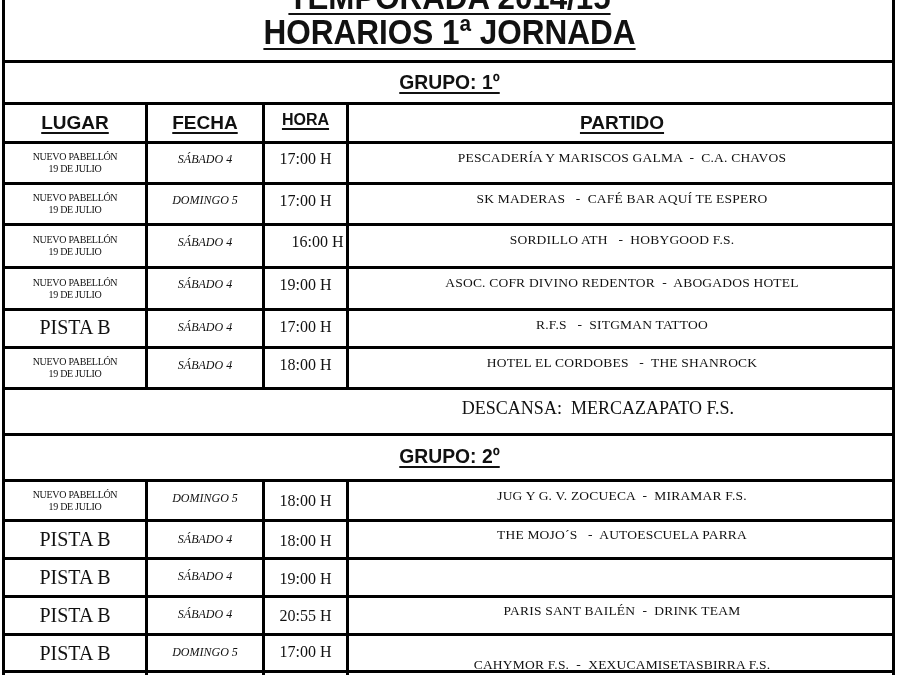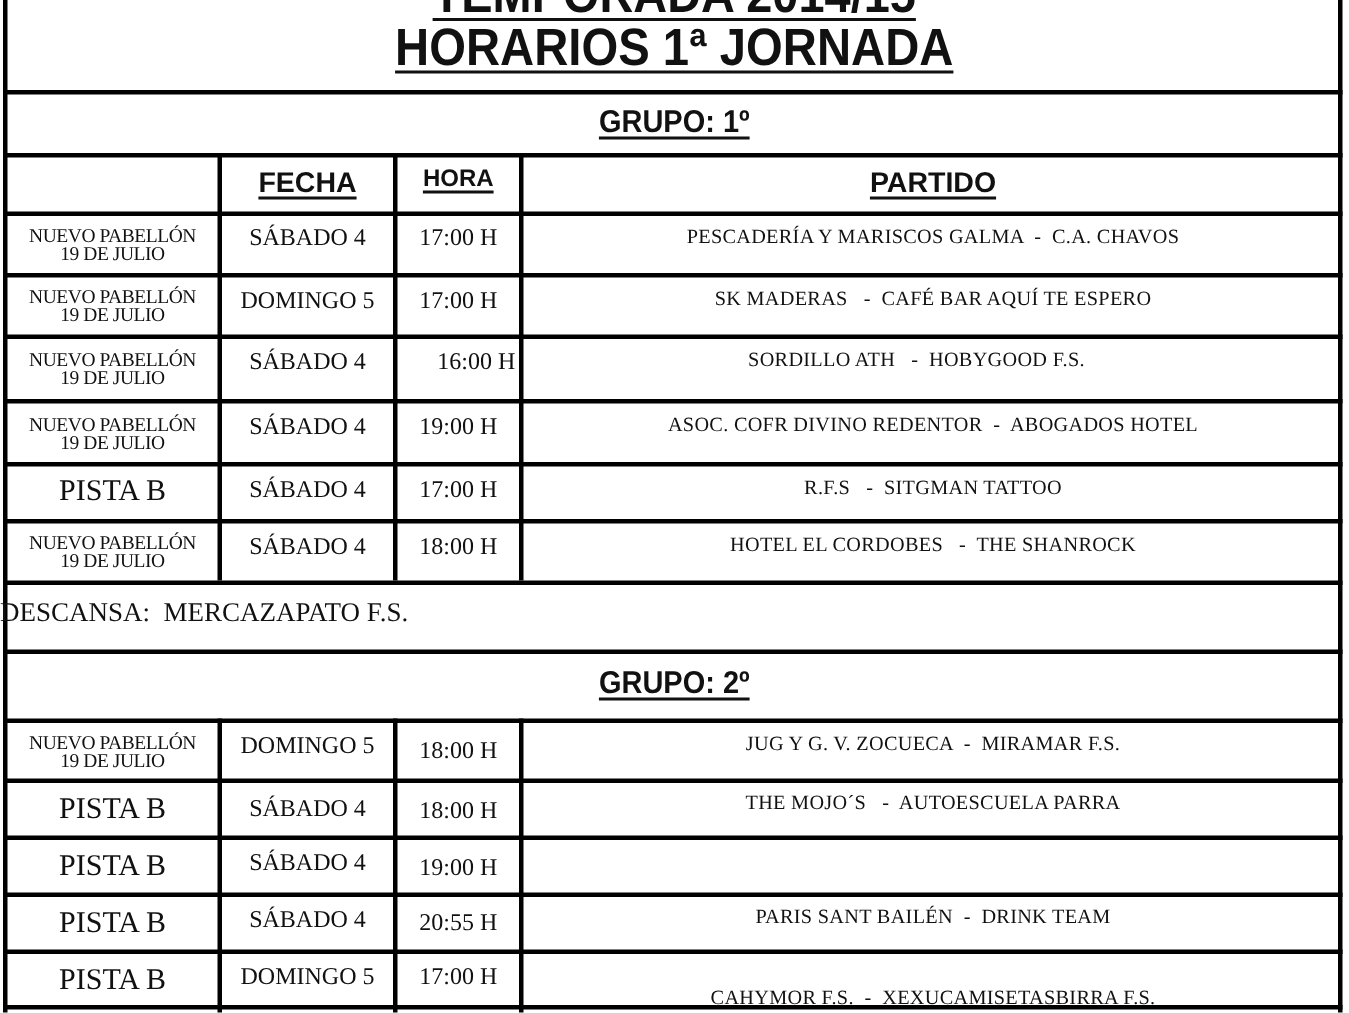--- a/index.html
+++ b/index.html
@@ -9,26 +9,26 @@
     .title-top { position:absolute; left:0; width:899px; top:-22px; text-align:center; font-family:"Liberation Sans", sans-serif; font-weight:bold; font-size:34px; letter-spacing:0px; transform:scaleX(0.92); }
     .title-top span, .title-main span { text-decoration:underline; text-decoration-thickness:2px; text-underline-offset:4px; }
     .title-main { position:absolute; left:0; width:899px; top:12px; text-align:center; font-family:"Liberation Sans", sans-serif; font-weight:bold; font-size:35px; transform:scaleX(0.9); }
     .hline { position:absolute; left:2px; width:893px; height:3px; background:#000; }
     .vline { position:absolute; width:3px; background:#000; }
     .group-title { position:absolute; left:0; width:899px; text-align:center; font-family:"Liberation Sans", sans-serif; font-weight:bold; font-size:21px; transform:scaleX(0.92); }
     .group-title span { text-decoration:underline; text-decoration-thickness:2px; text-underline-offset:3px; }
     .hdr { position:absolute; text-align:center; font-family:"Liberation Sans", sans-serif; font-weight:bold; }
     .hdr span { text-decoration:underline; text-decoration-thickness:2px; text-underline-offset:3px; }
     .cell { position:absolute; display:flex; align-items:center; justify-content:center; text-align:center; box-sizing:border-box; }
-    .lugar-small { font-size:13px; line-height:12px; letter-spacing:-0.3px;text-align:right; }
+    .lugar-small { font-size:10px; line-height:12px; letter-spacing:-0.3px;text-align:right; }
     .lugar-big { font-size:20px; }
-    .fecha { font-size:16px; }
+    .fecha { font-size:12px;font-style:italic; }
     .hora { font-size:16px; }
     .partido { font-size:13.5px; align-items:flex-start; padding-top:9px; letter-spacing:0.2px; }
-    .descansa { position:absolute; left:0; width:734px; text-align:left; font-size:18px; }
+    .descansa { position:absolute; left:0; width:734px; text-align:right; font-size:18px; }
   </style>
 </head>
 <body>
 
 <div class="sheet">
   <div class="frame"></div>
 
   <div class="title-top"><span>TEMPORADA 2014/15</span></div>
   <div class="title-main"><span>HORARIOS 1ª JORNADA</span></div>
 
@@ -52,20 +52,21 @@
   <div class="vline" style="left:145px; top:102px; height:285px"></div>
   <div class="vline" style="left:262px; top:102px; height:285px"></div>
   <div class="vline" style="left:346px; top:102px; height:285px"></div>
 
   <div class="vline" style="left:145px; top:479px; height:200px"></div>
   <div class="vline" style="left:262px; top:479px; height:200px"></div>
   <div class="vline" style="left:346px; top:479px; height:200px"></div>
 
   <div class="group-title" style="top:70px"><span>GRUPO: 1º</span></div>
 
+  <div class="hdr" style="left:5px; width:140px; top:112px; font-size:19px"><span>LUGAR</span></div>
   <div class="hdr" style="left:148px; width:114px; top:112px; font-size:19px"><span>FECHA</span></div>
   <div class="hdr" style="left:265px; width:81px; top:111px; font-size:16px"><span>HORA</span></div>
   <div class="hdr" style="left:349px; width:546px; top:112px; font-size:19px"><span>PARTIDO</span></div>
 
   <div class="cell lugar-small" style="left:5px; width:140px; top:144px; height:38px; flex-direction:column">
     <div>NUEVO PABELLÓN</div>
     <div>19 DE JULIO</div>
   </div>
   <div class="cell fecha" style="left:148px; width:114px; top:144px; height:30px">SÁBADO 4</div>
   <div class="cell hora" style="left:265px; width:81px; top:144px; height:30px">17:00 H</div>
@@ -78,21 +79,21 @@
   <div class="cell fecha" style="left:148px; width:114px; top:185px; height:31px">DOMINGO 5</div>
   <div class="cell hora" style="left:265px; width:81px; top:185px; height:31px">17:00 H</div>
   <div class="cell partido" style="left:349px; width:546px; top:182px; height:41px; white-space:pre">SK MADERAS   -  CAFÉ BAR AQUÍ TE ESPERO</div>
 
   <div class="cell lugar-small" style="left:5px; width:140px; top:226px; height:40px; flex-direction:column">
     <div>NUEVO PABELLÓN</div>
     <div>19 DE JULIO</div>
   </div>
   <div class="cell fecha" style="left:148px; width:114px; top:226px; height:32px">SÁBADO 4</div>
   <div class="cell hora" style="left:277px; width:81px; top:226px; height:32px">16:00 H</div>
-  <div class="cell partido" style="left:338px; width:546px; top:223px; height:43px; white-space:pre">SORDILLO ATH   -  HOBYGOOD F.S.</div>
+  <div class="cell partido" style="left:349px; width:546px; top:223px; height:43px; white-space:pre">SORDILLO ATH   -  HOBYGOOD F.S.</div>
 
   <div class="cell lugar-small" style="left:5px; width:140px; top:269px; height:39px; flex-direction:column">
     <div>NUEVO PABELLÓN</div>
     <div>19 DE JULIO</div>
   </div>
   <div class="cell fecha" style="left:148px; width:114px; top:269px; height:31px">SÁBADO 4</div>
   <div class="cell hora" style="left:265px; width:81px; top:269px; height:31px">19:00 H</div>
   <div class="cell partido" style="left:349px; width:546px; top:266px; height:42px; white-space:pre">ASOC. COFR DIVINO REDENTOR  -  ABOGADOS HOTEL</div>
 
   <div class="cell lugar-big" style="left:5px; width:140px; top:311px; height:32px">PISTA B</div>

